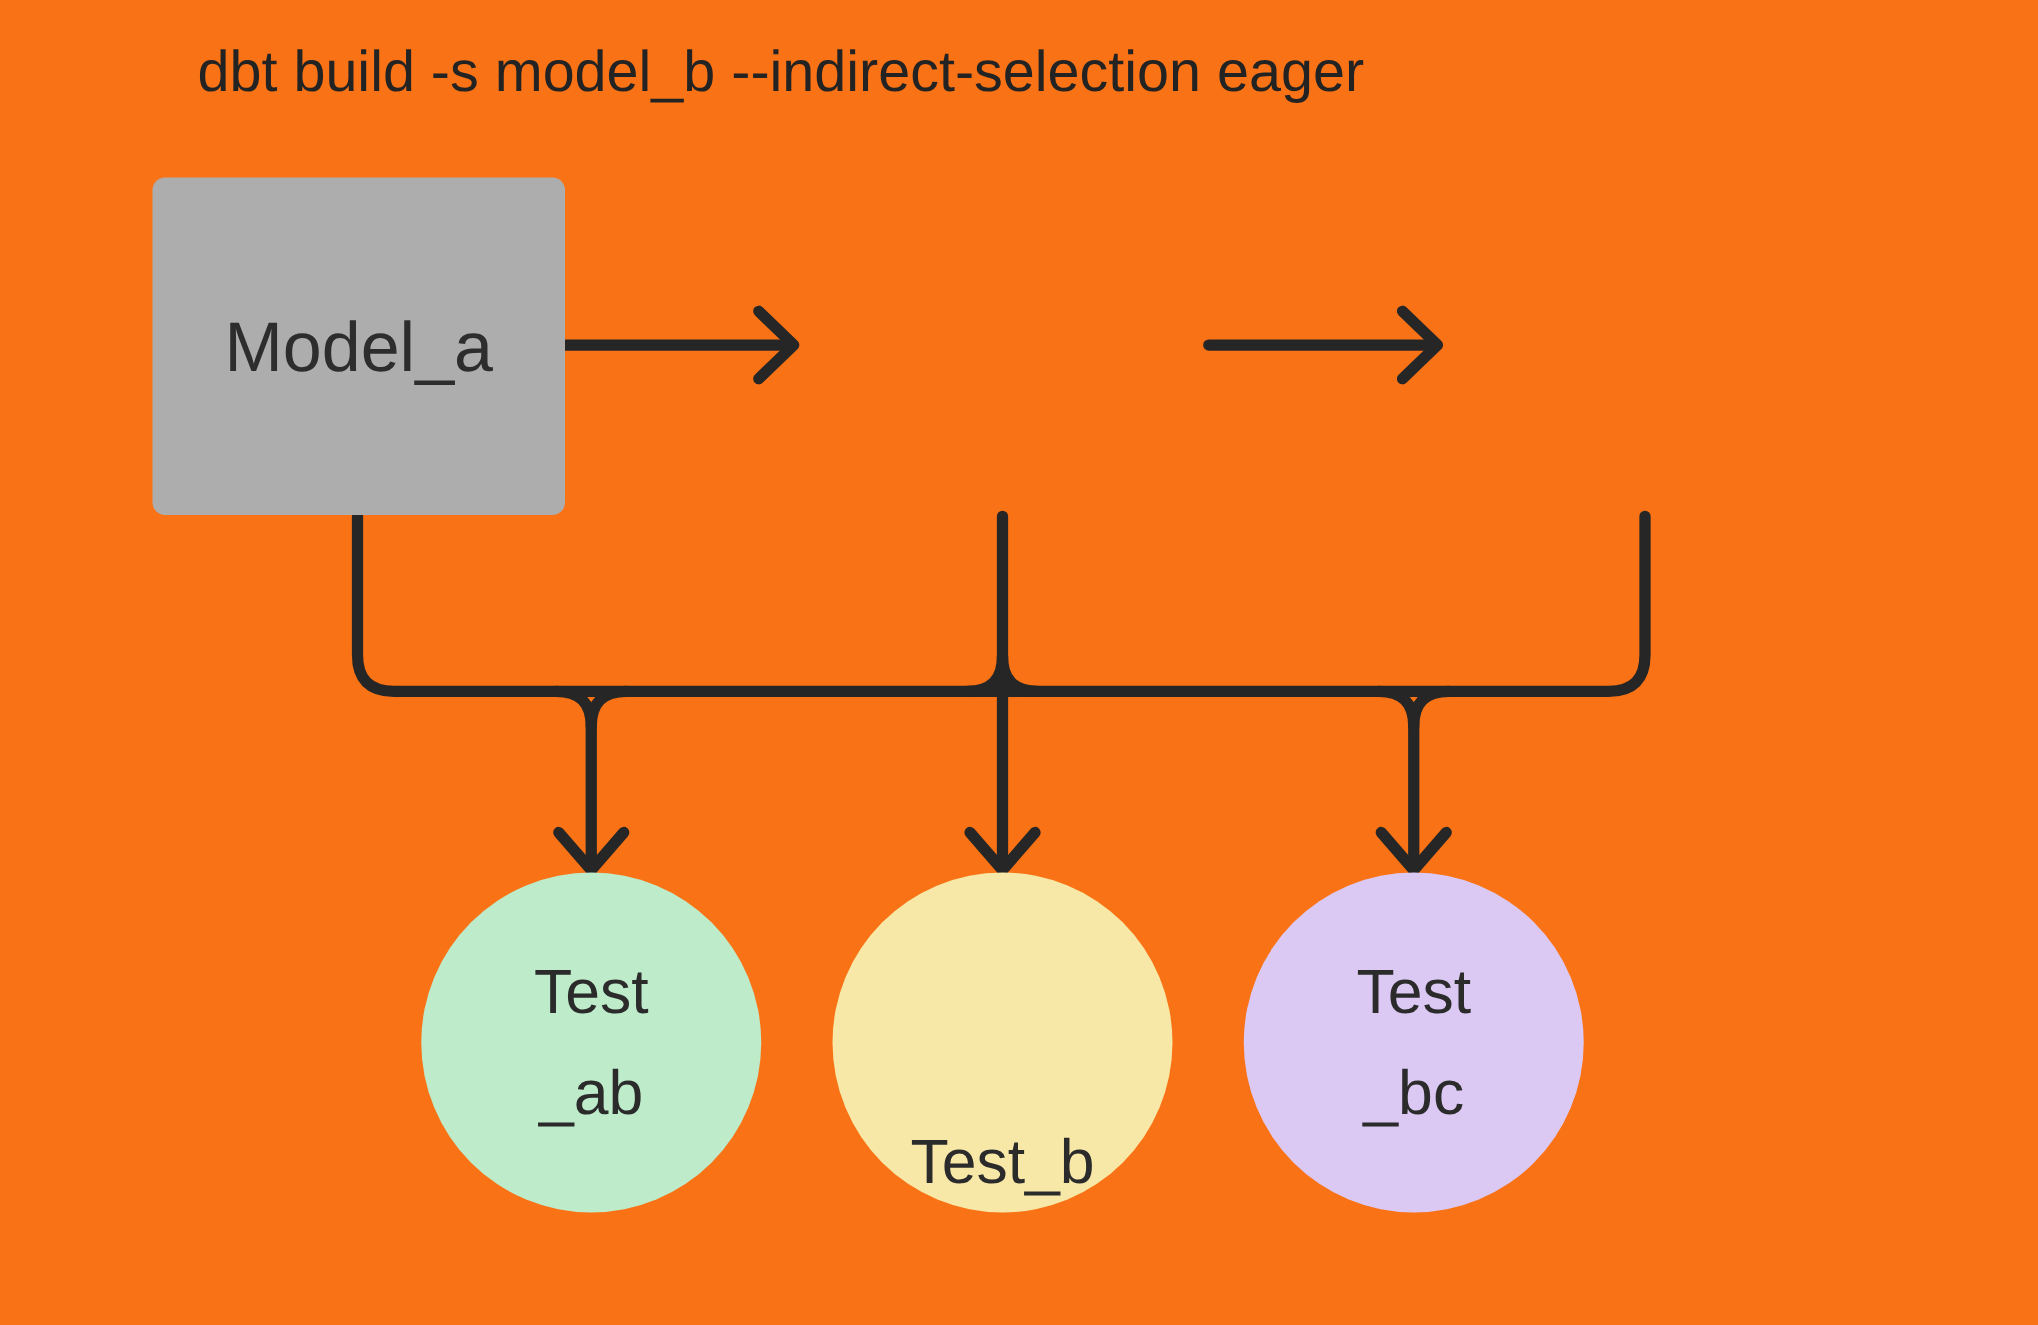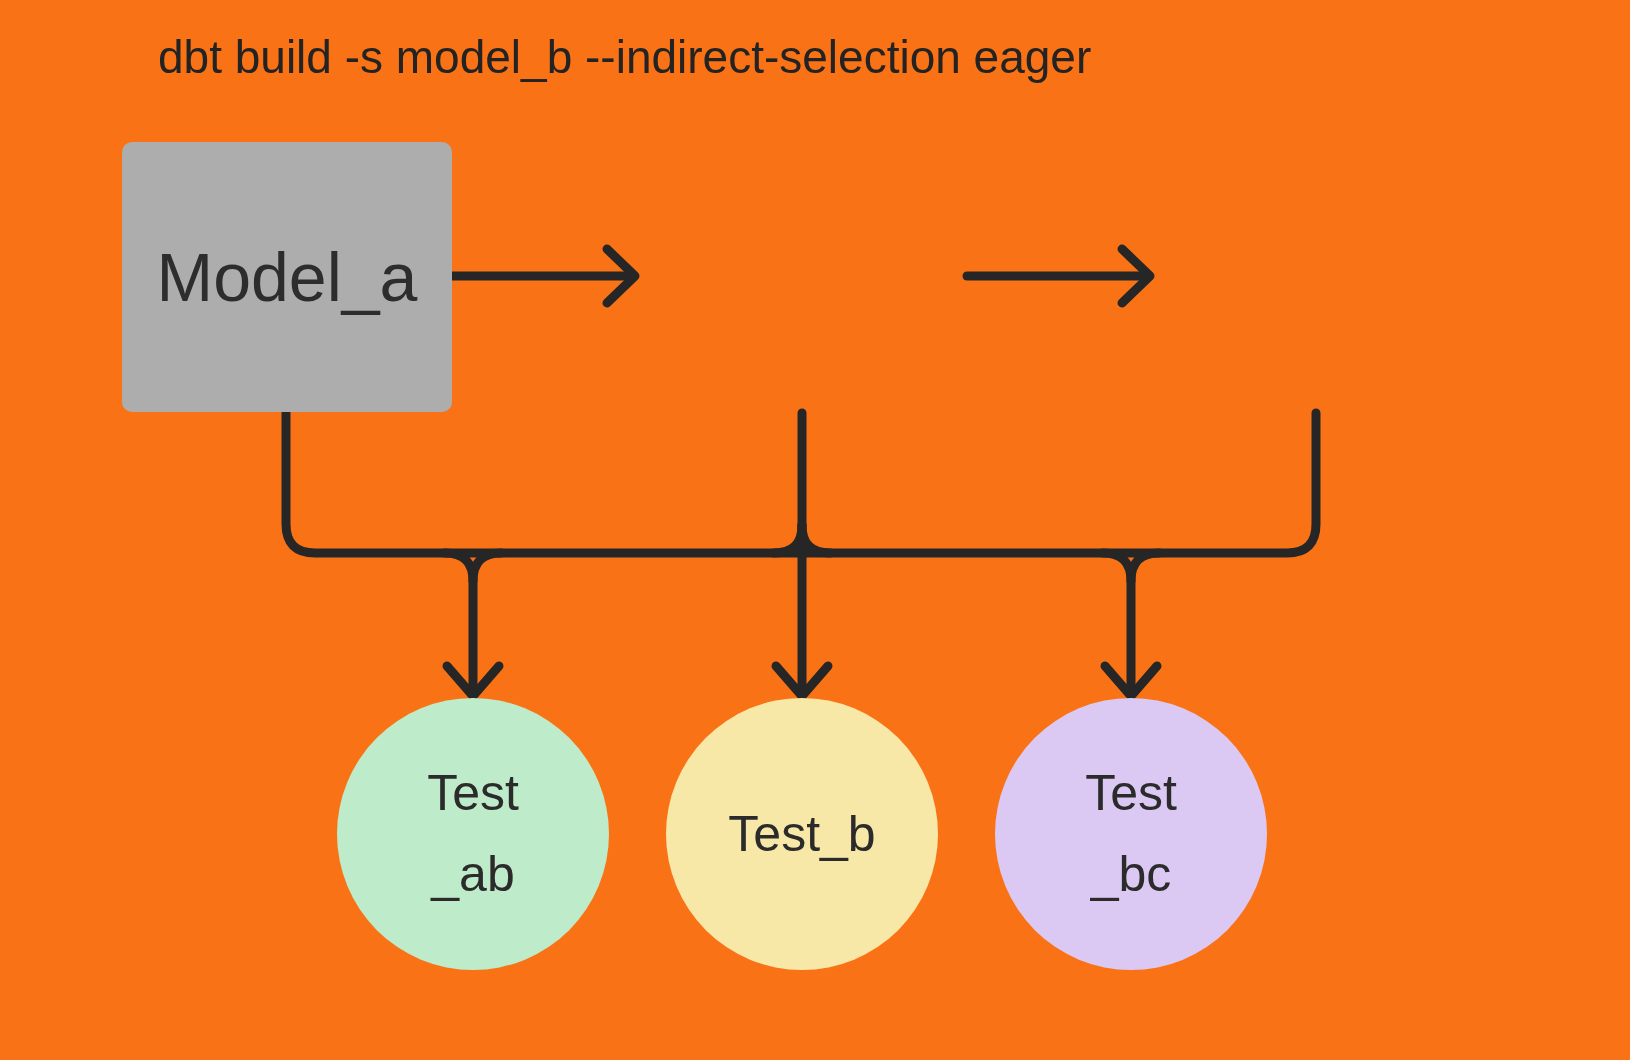--- a/index.html
+++ b/index.html
@@ -13,31 +13,31 @@
     font-size:46px; font-weight:500; color:#232323; white-space:nowrap;
   }
   .edges { position:absolute; left:0; top:0; width:1630px; height:1060px; }
   .edges path { fill:none; stroke:#262626; stroke-width:9; stroke-linecap:round; stroke-linejoin:round; }
   .node {
     position:absolute; display:flex; align-items:center; justify-content:center;
     text-align:center;
   }
   .model {
     width:330px; height:270px; border-radius:10px;
-    font-size:68px; color:#2d2d2d;
+    font-size:56px; color:#2d2d2d;
   }
   #model_a { left:122px; top:142px; background:#adadad; }
   #model_b { left:637px; top:142px; background:#4696f0; color:#ffffff; }
   #model_c { left:1152px; top:142px; background:#adadad; }
   .test {
     width:272px; height:272px; border-radius:50%;
     font-size:50px; color:#2b2b2b; flex-direction:column; line-height:1.62;
   }
   #test_ab { left:337px; top:698px; background:#beebc9; }
-  #test_b  { left:666px; top:698px; background:#f8e8a8; }
+  #test_b  { left:666px; top:698px; background:#f8e8a8;justify-content:flex-end; }
   #test_bc { left:995px; top:698px; background:#dcc9f3; }
 </style>
 </head>
 <body>
 
 <div class="canvas">
 
   <div class="title">dbt build -s model_b --indirect-selection eager</div>
 
   <svg class="edges" viewBox="0 0 1630 1060" aria-hidden="true">

